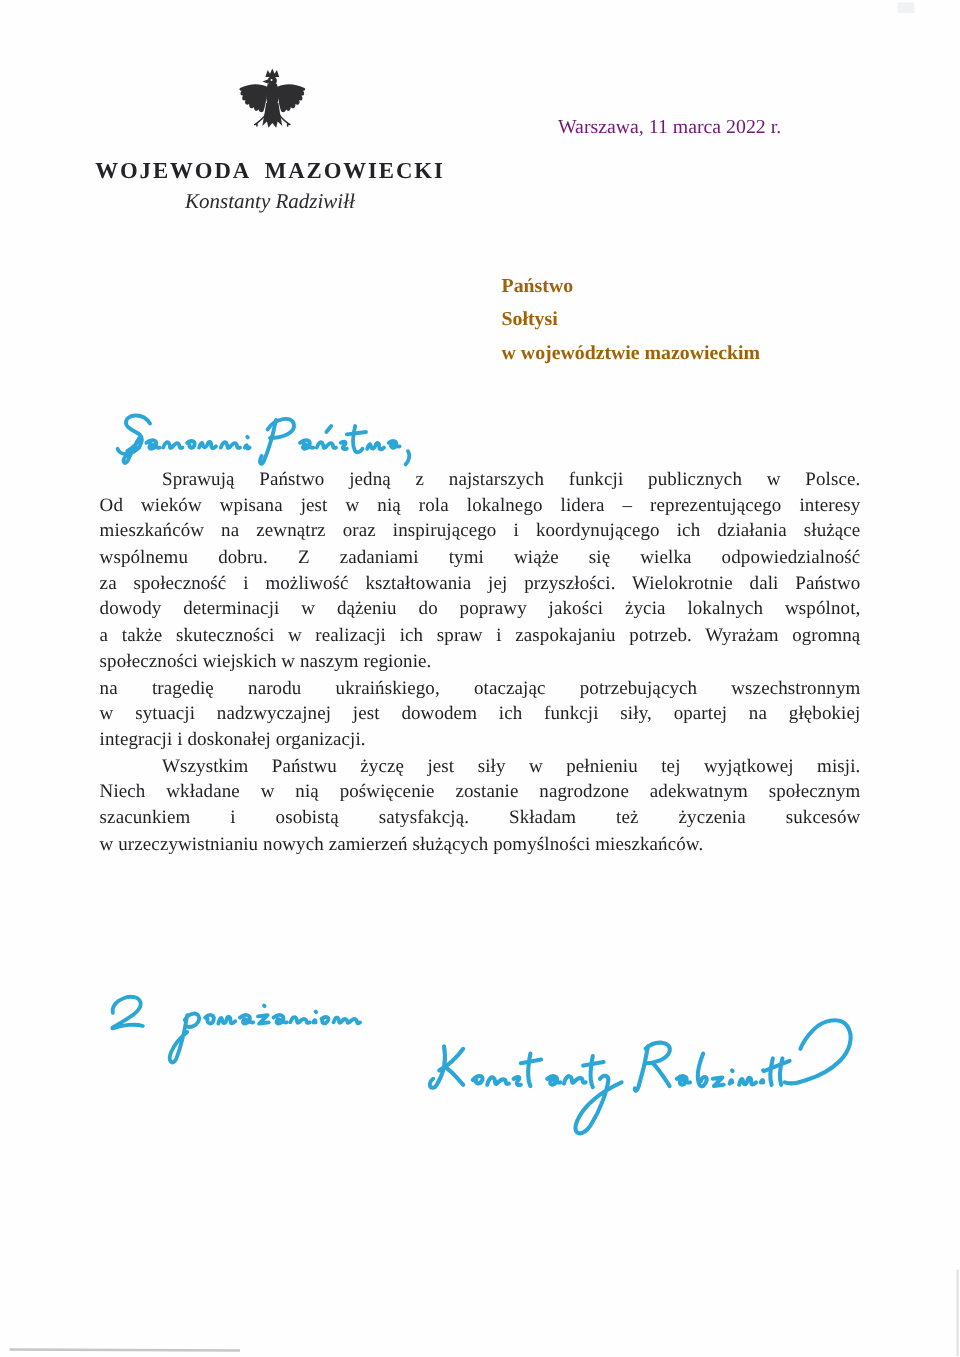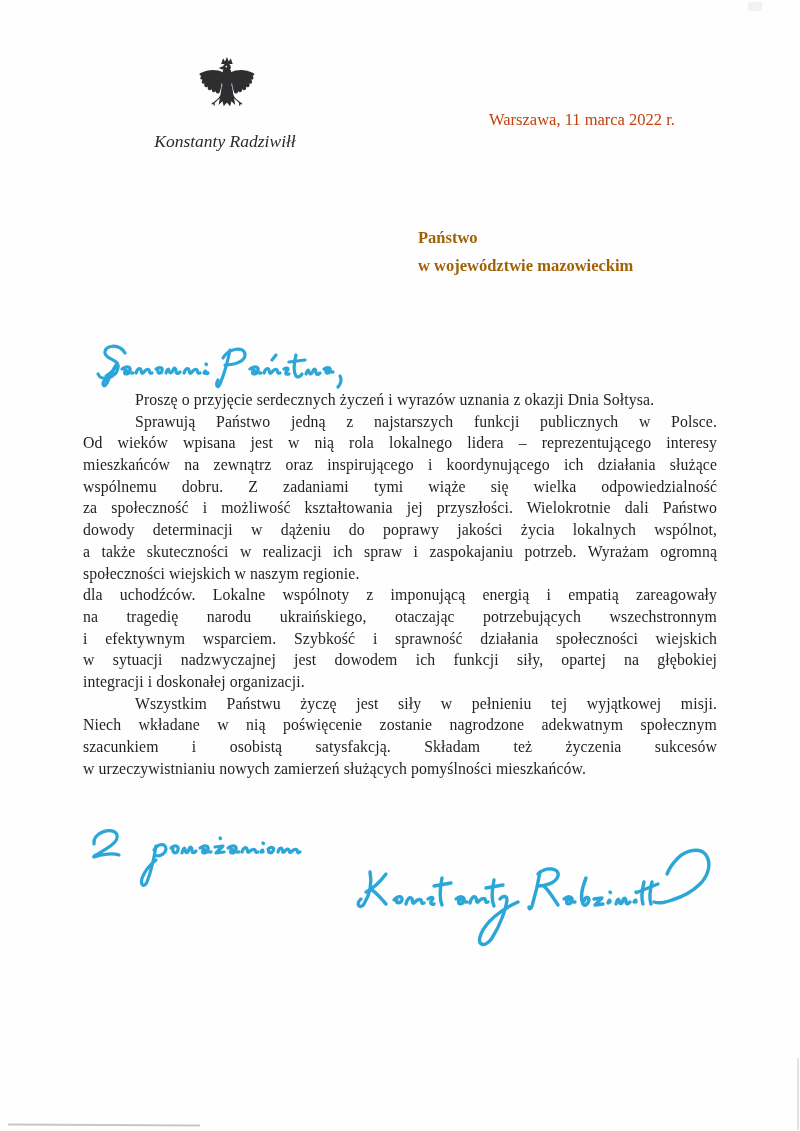--- a/index.html
+++ b/index.html
@@ -10,21 +10,21 @@
     color:#1f1f23;
   }
   
   .head-col { position:absolute; left:60px; top:54px; width:330px; text-align:center; }
   .emblem { display:block; margin:0 auto; width:64px; height:74px; color:#2e2e30; }
   .office-title {
     margin-top:4px; font-weight:bold; font-size:19px; letter-spacing:1.6px;
     word-spacing:6px; color:#232327; white-space:nowrap;
   }
   .office-holder { margin-top:3px; font-style:italic; font-size:17.5px; color:#2a2a2e; }
-  .dateline { position:absolute; left:465px; top:110px; font-size:16.5px; color:#c2410c;margin-left:24px; }
+  .dateline { position:absolute; left:465px; top:96px; font-size:16.5px; color:#701a75; }
   
   .recipient { position:absolute; left:418px; top:224px; font-weight:bold; font-size:16.5px;
                line-height:28px; color:#a16207; }
   
   .hand { position:absolute; }
   .hand svg { display:block; width:100%; height:100%; }
   .hand path { fill:none; stroke:currentColor; stroke-linecap:round; stroke-linejoin:round; }
   .greeting  { left:92px;  top:340px; width:300px; height:56px; }
   .closing   { left:70px;  top:822px; width:292px; height:86px; }
   .signature { left:348px; top:842px; width:372px; height:135px; }
@@ -66,27 +66,29 @@
         <path d="M45,47 L61,47 L63,60 L66,77 L60,71 L58,79 L53,73 L48,79 L46,71 L40,77 L43,60 Z"></path>
 
         <circle cx="52" cy="17" r="1.3" fill="#fefefe"></circle>
       </g>
 
       <g fill="none" stroke="#2e2e30" stroke-width="2" stroke-linecap="round">
         <path d="M44,62 C41,67 37,70 33,73 M33,73 l-3,2 M33,73 l0,4"></path>
         <path d="M62,62 C65,67 69,70 73,73 M73,73 l3,2 M73,73 l0,4"></path>
       </g>
     </svg>
+    <div class="office-title">WOJEWODA  MAZOWIECKI</div>
     <div class="office-holder">Konstanty Radziwiłł</div>
   </div>
 
   <div class="dateline">Warszawa, 11 marca 2022 r.</div>
 
   <div class="recipient">
     <div>Państwo</div>
+    <div>Sołtysi</div>
     <div>w województwie mazowieckim</div>
   </div>
 
   <div class="hand greeting ink" role="img" aria-label="Szanowni Państwo," style="color: rgb(43, 166, 214);">
     <span class="sr-only">Szanowni Państwo,</span>
     <svg viewBox="0 0 300 56">
       <g stroke-width="3.2">
 
         <path d="M33,13 C27,3 12,5 13,13 C14,20 28,19 26,28 C24,38 9,42 6,34"></path>
         <path d="M14,36 C20,32 25,27 24,25 C22,28 18,36 15,43 C12,49 9,44 13,40 C16,37 20,34 24,33"></path>
@@ -107,32 +109,29 @@
         <path d="M204,15 C202,23 201,31 204,36 C206,38 209,36 210,34"></path>
         <path d="M197,22 L213,20"></path>
         <path d="M214,34 C215,30 217,29 217,32 C218,35 220,34 221,31 C222,28 224,29 224,32 C224,35 226,35 228,33"></path>
         <path d="M232,29 C236,26 239,28 238,31 C237,34 233,34 234,30 C235,27 238,33 241,32"></path>
         <path d="M248,36 C250,39 249,44 246,47"></path>
       </g>
     </svg>
   </div>
 
   <div class="letter-body">
-      <div class="bline first last">Proszę o przyjęcie serdecznych życzeń i wyrazów uznania z okazji Dnia Sołtysa.</div>
       <div class="bline first">Sprawują Państwo jedną z najstarszych funkcji publicznych w Polsce.</div>
       <div class="bline">Od wieków wpisana jest w nią rola lokalnego lidera – reprezentującego interesy</div>
       <div class="bline">mieszkańców na zewnątrz oraz inspirującego i koordynującego ich działania służące</div>
       <div class="bline">wspólnemu dobru. Z zadaniami tymi wiąże się wielka odpowiedzialność</div>
       <div class="bline">za społeczność i możliwość kształtowania jej przyszłości. Wielokrotnie dali Państwo</div>
       <div class="bline">dowody determinacji w dążeniu do poprawy jakości życia lokalnych wspólnot,</div>
       <div class="bline">a także skuteczności w realizacji ich spraw i zaspokajaniu potrzeb. Wyrażam ogromną</div>
       <div class="bline last">społeczności wiejskich w naszym regionie.</div>
-      <div class="bline">dla uchodźców. Lokalne wspólnoty z imponującą energią i empatią zareagowały</div>
       <div class="bline">na tragedię narodu ukraińskiego, otaczając potrzebujących wszechstronnym</div>
-      <div class="bline">i efektywnym wsparciem. Szybkość i sprawność działania społeczności wiejskich</div>
       <div class="bline">w sytuacji nadzwyczajnej jest dowodem ich funkcji siły, opartej na głębokiej</div>
       <div class="bline last">integracji i doskonałej organizacji.</div>
       <div class="bline first">Wszystkim Państwu życzę jest siły w pełnieniu tej wyjątkowej misji.</div>
       <div class="bline">Niech wkładane w nią poświęcenie zostanie nagrodzone adekwatnym społecznym</div>
       <div class="bline">szacunkiem i osobistą satysfakcją. Składam też życzenia sukcesów</div>
       <div class="bline last">w urzeczywistnianiu nowych zamierzeń służących pomyślności mieszkańców.</div>
     </div>
 
   <div class="hand closing ink" role="img" aria-label="Z poważaniem" style="color: rgb(43, 166, 214);">
     <span class="sr-only">Z poważaniem</span>

